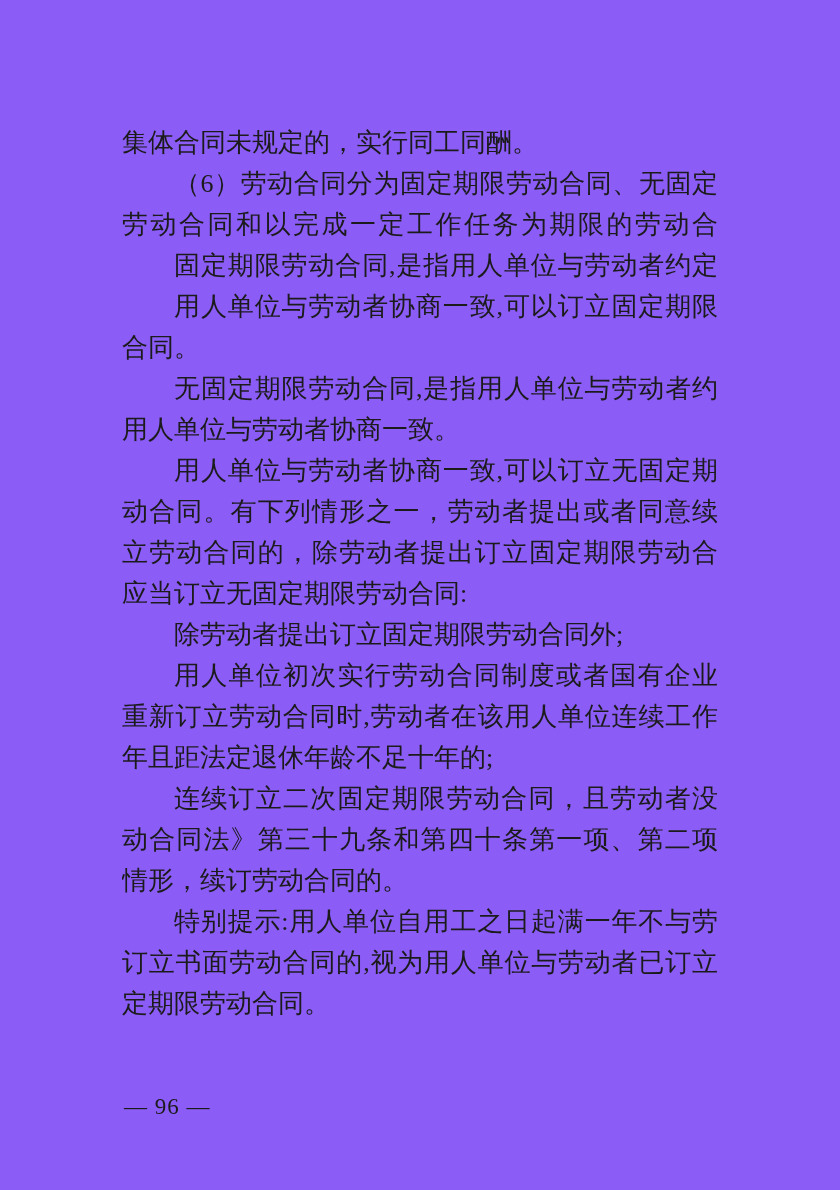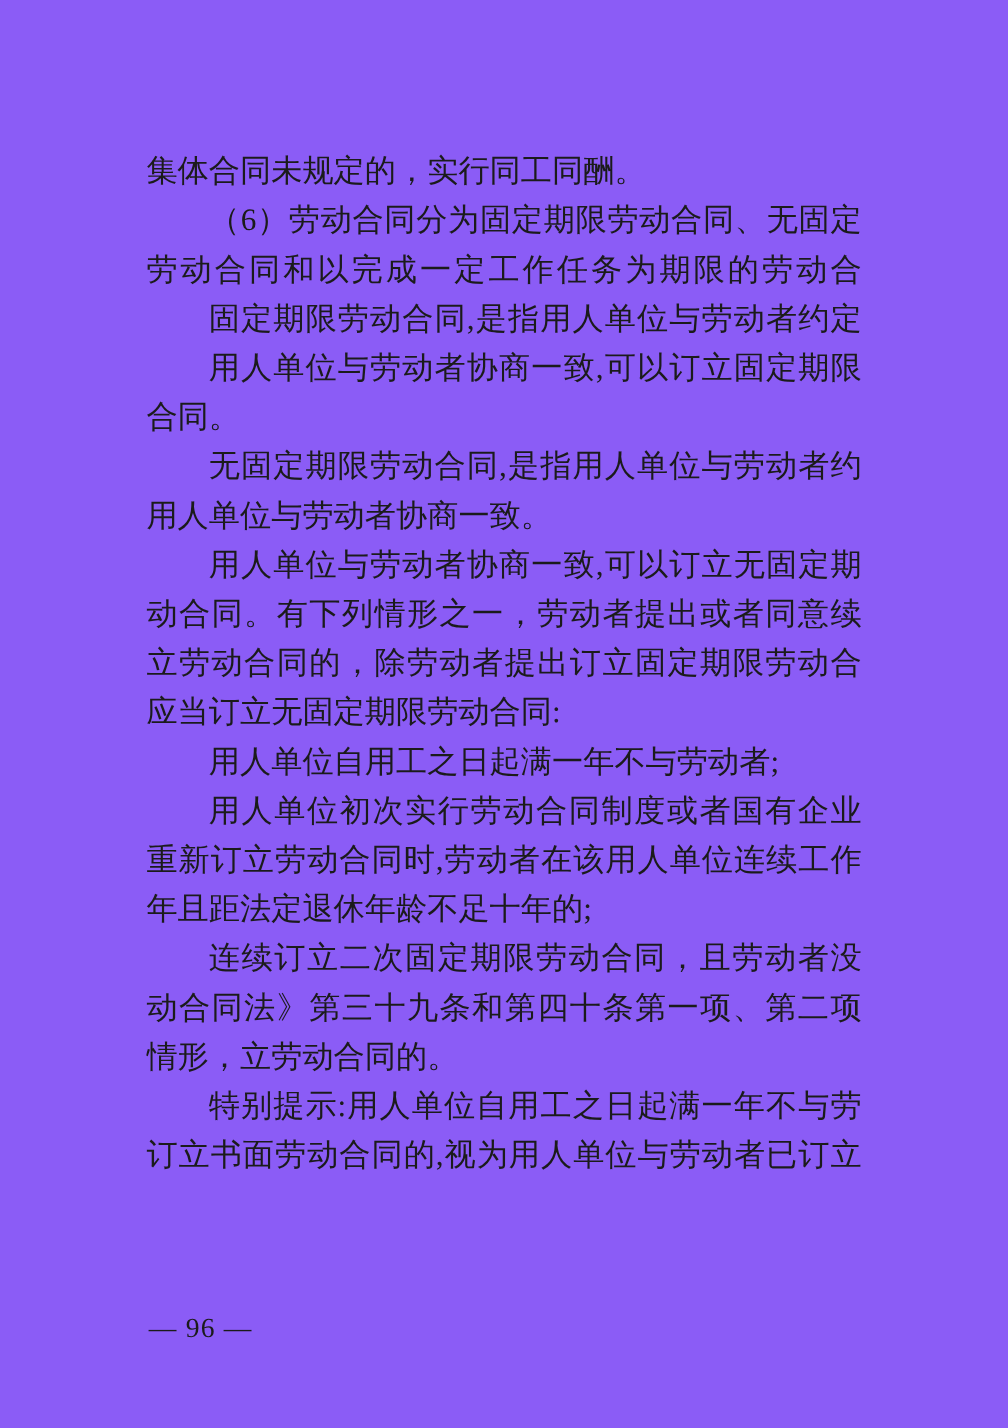--- a/index.html
+++ b/index.html
@@ -64,26 +64,27 @@
     <p class="ln just">劳动合同和以完成一定工作任务为期限的劳动合同。</p>
     <p class="ln ind just">固定期限劳动合同,是指用人单位与劳动者约定合同</p>
     <p class="ln ind just">用人单位与劳动者协商一致,可以订立固定期限劳动</p>
     <p class="ln">合同。</p>
     <p class="ln ind just">无固定期限劳动合同,是指用人单位与劳动者约定无</p>
     <p class="ln">用人单位与劳动者协商一致。</p>
     <p class="ln ind just">用人单位与劳动者协商一致,可以订立无固定期限劳</p>
     <p class="ln just">动合同。有下列情形之一，劳动者提出或者同意续订,订</p>
     <p class="ln just">立劳动合同的，除劳动者提出订立固定期限劳动合同外,</p>
     <p class="ln">应当订立无固定期限劳动合同:</p>
-    <p class="ln ind">用人单位自用工之日起满一年不与劳动者;</p>
+    <p class="ln ind">除劳动者提出订立固定期限劳动合同外;</p>
     <p class="ln ind just">用人单位初次实行劳动合同制度或者国有企业改制</p>
     <p class="ln just">重新订立劳动合同时,劳动者在该用人单位连续工作满十</p>
     <p class="ln">年且距法定退休年龄不足十年的;</p>
     <p class="ln ind just">连续订立二次固定期限劳动合同，且劳动者没有《劳</p>
     <p class="ln just">动合同法》第三十九条和第四十条第一项、第二项规定的</p>
-    <p class="ln">情形，立劳动合同的。</p>
+    <p class="ln">情形，续订劳动合同的。</p>
     <p class="ln ind just">特别提示:用人单位自用工之日起满一年不与劳动者</p>
     <p class="ln just">订立书面劳动合同的,视为用人单位与劳动者已订立无固</p>
+    <p class="ln">定期限劳动合同。</p>
   </main>
 
   <div class="page-number">— 96 —</div>
 
 </div>
 
 </body></html>

